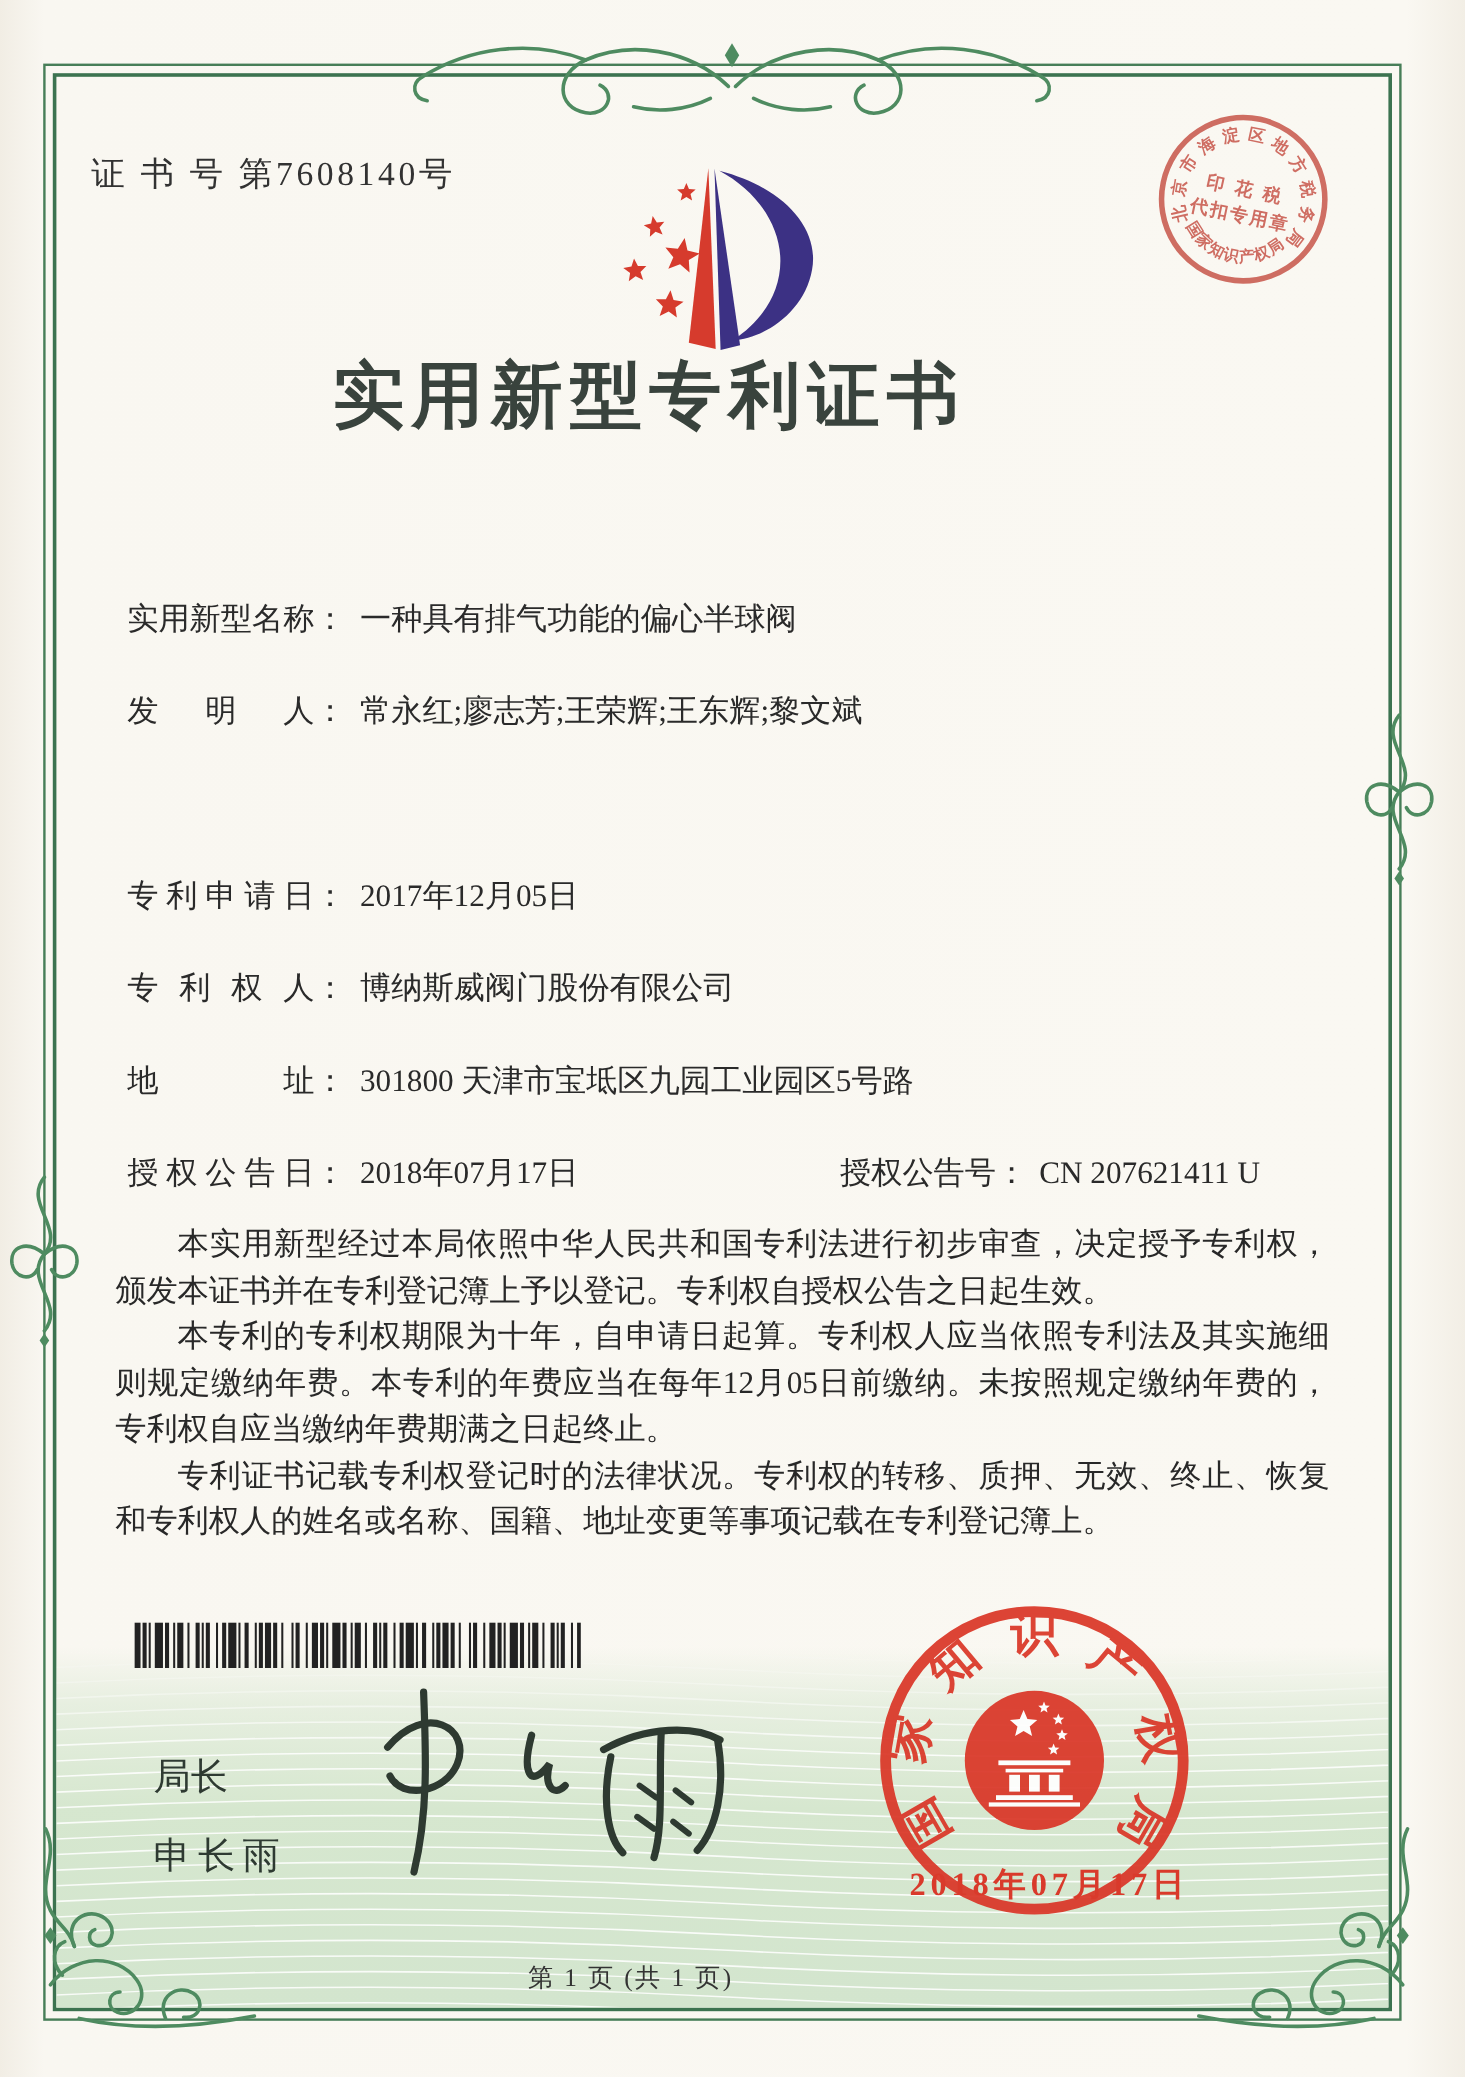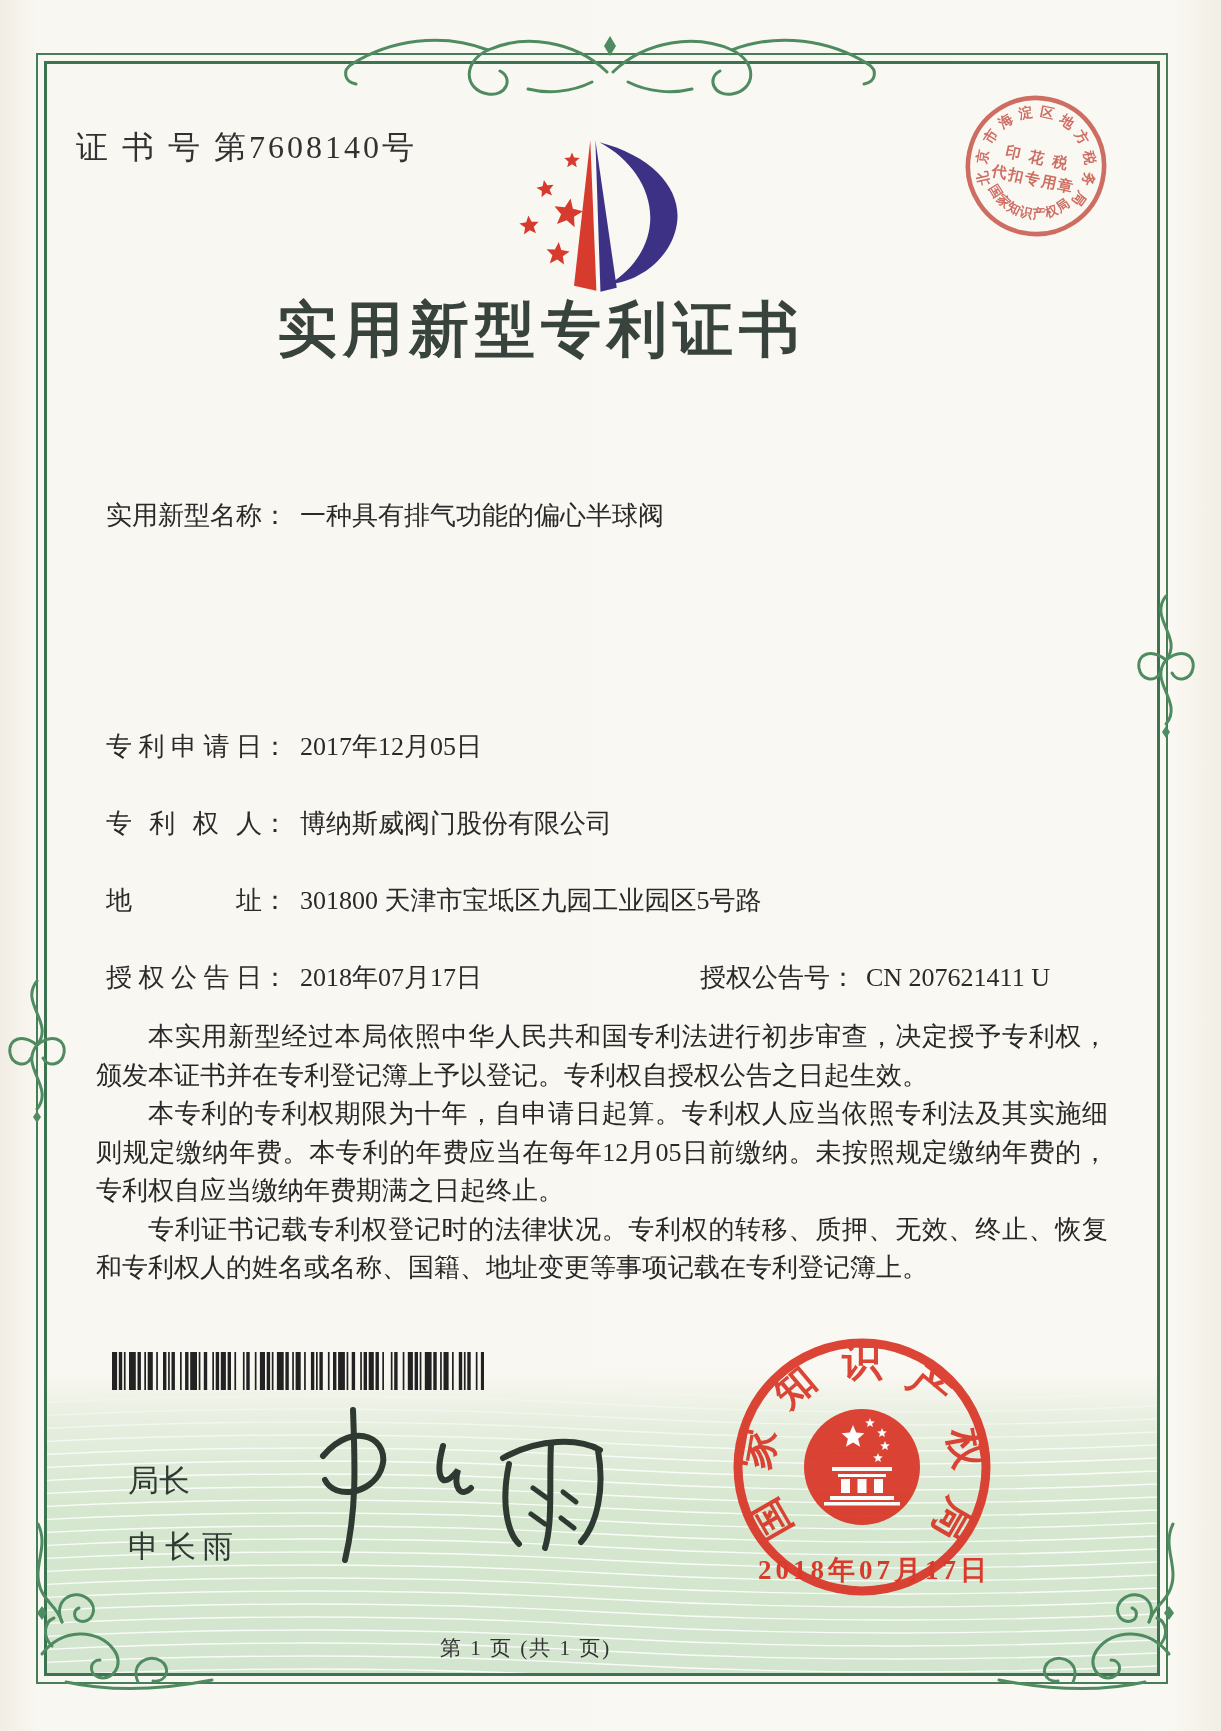--- a/index.html
+++ b/index.html
@@ -6,21 +6,21 @@
   .page{position:relative;width:1221px;height:1731px;margin:0 auto;overflow:hidden;
         background:linear-gradient(90deg,#f1ede4 0,#f9f7f1 3%,#faf8f2 96%,#f2eee5 100%);
         font-family:"Liberation Serif","DejaVu Serif",serif;color:#262626;}
   .frame-outer{position:absolute;left:36px;top:53px;width:1132px;height:1631px;border:2px solid #477e58;box-sizing:border-box;}
   .frame-inner{position:absolute;left:44px;top:61px;width:1116px;height:1615px;border:3px solid #3c7350;box-sizing:border-box;}
   .green-panel{position:absolute;left:47px;top:1372px;width:1110px;height:301px;
         background:linear-gradient(180deg,rgba(216,232,210,0) 0%,rgba(216,232,210,.55) 16%,rgba(212,230,205,.95) 45%,#d3e5ce 100%);}
   .green-panel svg{position:absolute;left:0;top:0;
         -webkit-mask-image:linear-gradient(180deg,transparent 0,#000 30%);
         mask-image:linear-gradient(180deg,transparent 0,#000 30%);}
-  .cert-no{position:absolute;left:76px;top:126px;font-size:32px;letter-spacing:3px;color:#323232;}
+  .cert-no{position:absolute;left:76px;top:126px;font-size:28px;letter-spacing:3px;color:#323232;}
   .tax-stamp{position:absolute;left:952px;top:82px;transform:rotate(12deg);opacity:.88;}
   .logo{position:absolute;left:500px;top:128px;}
   .title{position:absolute;left:277px;top:290px;margin:0;font-size:60px;font-weight:600;letter-spacing:6px;color:#39433d;white-space:nowrap;}
   .field{position:absolute;left:106px;font-size:26px;white-space:nowrap;color:#2a2a2a;}
   .f0{top:498px}.f1{top:575px}.f2{top:652px}.f3{top:729px}.f4{top:806px}.f5{top:883px}.f6{top:960px}
   .flabel{display:inline-block;width:156px;text-align:justify;text-align-last:justify;vertical-align:bottom;}
   .fvalue{margin-left:12px;margin-top:20px;}
   .grant-wrap{position:absolute;left:594px;top:0;}
   .grant-wrap .gvalue{margin-left:10px;}
   .body-text{position:absolute;left:96px;top:1018px;width:1012px;font-size:26px;line-height:38.5px;text-align:justify;color:#282828;}
@@ -177,20 +177,23 @@
         <polygon points="68.6,69.2 70.9,79.3 80.9,81.9 72.0,87.2 72.6,97.5 64.8,90.6 55.2,94.4 59.3,84.9 52.8,77.0 63.0,77.9" fill="#d63b2d"></polygon>
         <polygon points="27.1,86.0 30.3,92.1 37.2,92.1 32.4,97.0 34.6,103.5 28.4,100.5 22.8,104.6 23.9,97.8 18.3,93.8 25.0,92.6" fill="#d63b2d"></polygon>
         <polygon points="57.0,112.0 59.5,119.9 67.7,121.3 61.0,126.1 62.2,134.3 55.5,129.4 48.1,133.1 50.7,125.2 45.0,119.3 53.2,119.4" fill="#d63b2d"></polygon>
       </g>
   </svg>
 
   <h1 class="title">实用新型专利证书</h1>
 
   <div class="field f0">
     <span class="flabel">实用新型名称</span><span>：</span><span class="fvalue">一种具有排气功能的偏心半球阀</span>
+  </div>
+  <div class="field f1">
+    <span class="flabel">发明人</span><span>：</span><span class="fvalue">常永红;廖志芳;王荣辉;王东辉;黎文斌</span>
   </div>
   <div class="field f3">
     <span class="flabel">专利申请日</span><span>：</span><span class="fvalue">2017年12月05日</span>
   </div>
   <div class="field f4">
     <span class="flabel">专利权人</span><span>：</span><span class="fvalue">博纳斯威阀门股份有限公司</span>
   </div>
   <div class="field f5">
     <span class="flabel">地址</span><span>：</span><span class="fvalue">301800 天津市宝坻区九园工业园区5号路</span>
   </div>

